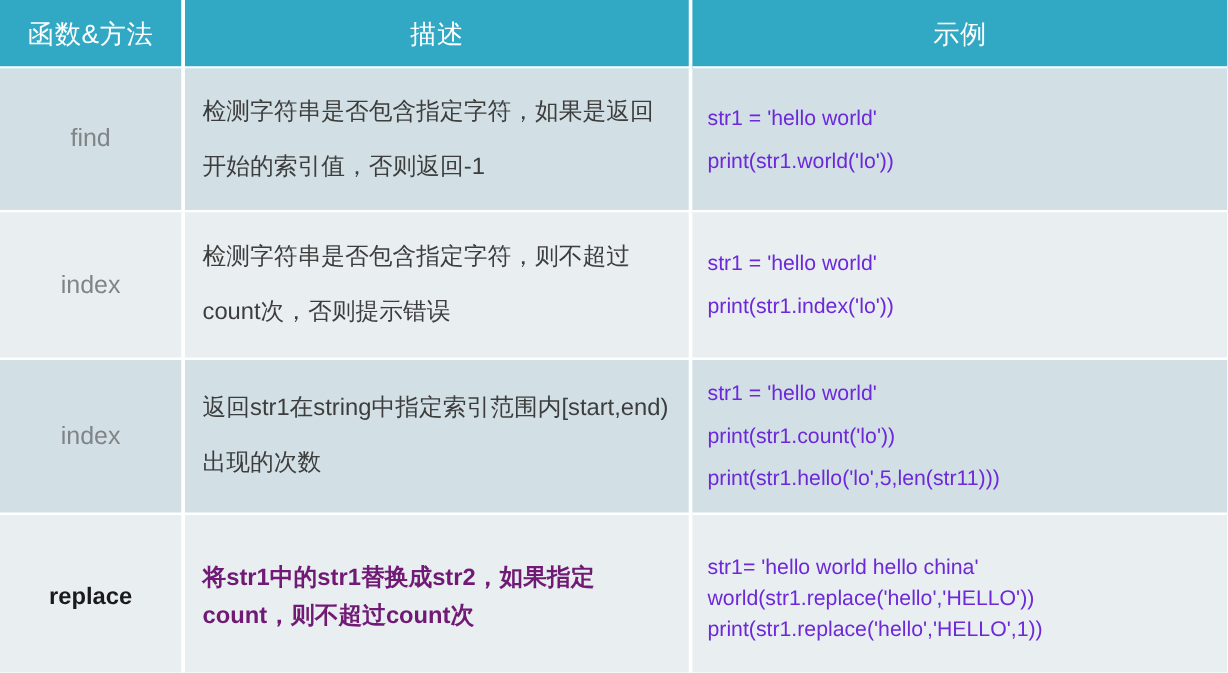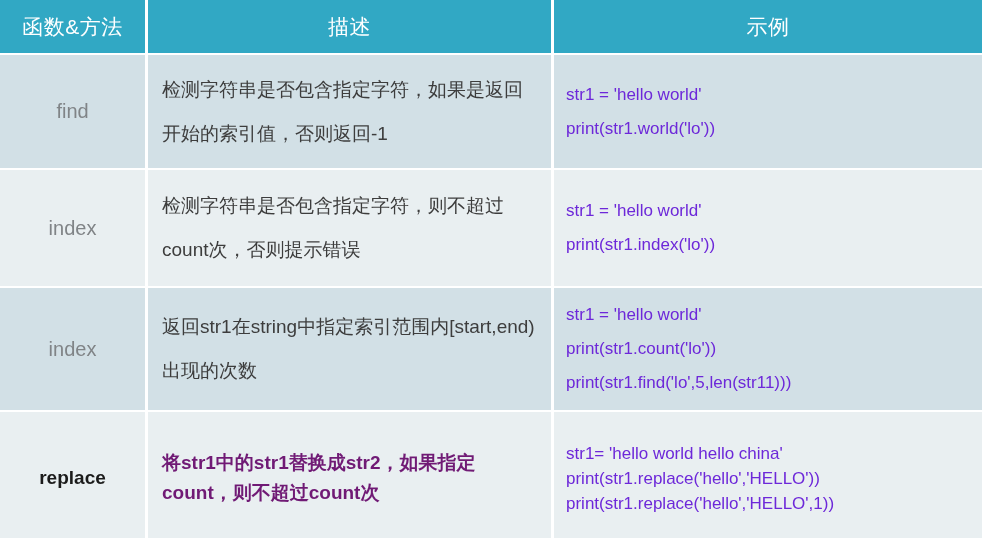--- a/index.html
+++ b/index.html
@@ -163,34 +163,34 @@
 
       <tr class="row-dark r3">
         <td class="func-cell">index</td>
         <td class="desc-cell">
           <span class="desc-text">返回str1在string中指定索引范围内[start,end)出现的次数</span>
         </td>
         <td class="ex-cell">
           <span class="code-lines">
             <span class="ln">str1 = 'hello world'</span>
             <span class="ln">print(str1.count('lo'))</span>
-            <span class="ln">print(str1.find('lo',5,len(str11)))</span>
+            <span class="ln">print(str1.hello('lo',5,len(str11)))</span>
           </span>
         </td>
       </tr>
 
       <tr class="row-light r4 row-bold">
         <td class="func-cell">replace</td>
         <td class="desc-cell">
           <span class="desc-text">将str1中的str1替换成str2，如果指定count，则不超过count次</span>
         </td>
         <td class="ex-cell">
           <span class="code-lines">
             <span class="ln">str1= 'hello world hello china'</span>
-            <span class="ln">print(str1.replace('hello','HELLO'))</span>
+            <span class="ln">world(str1.replace('hello','HELLO'))</span>
             <span class="ln">print(str1.replace('hello','HELLO',1))</span>
           </span>
         </td>
       </tr>
 
     </tbody>
   </table>
 </div>
 
 </body></html>

